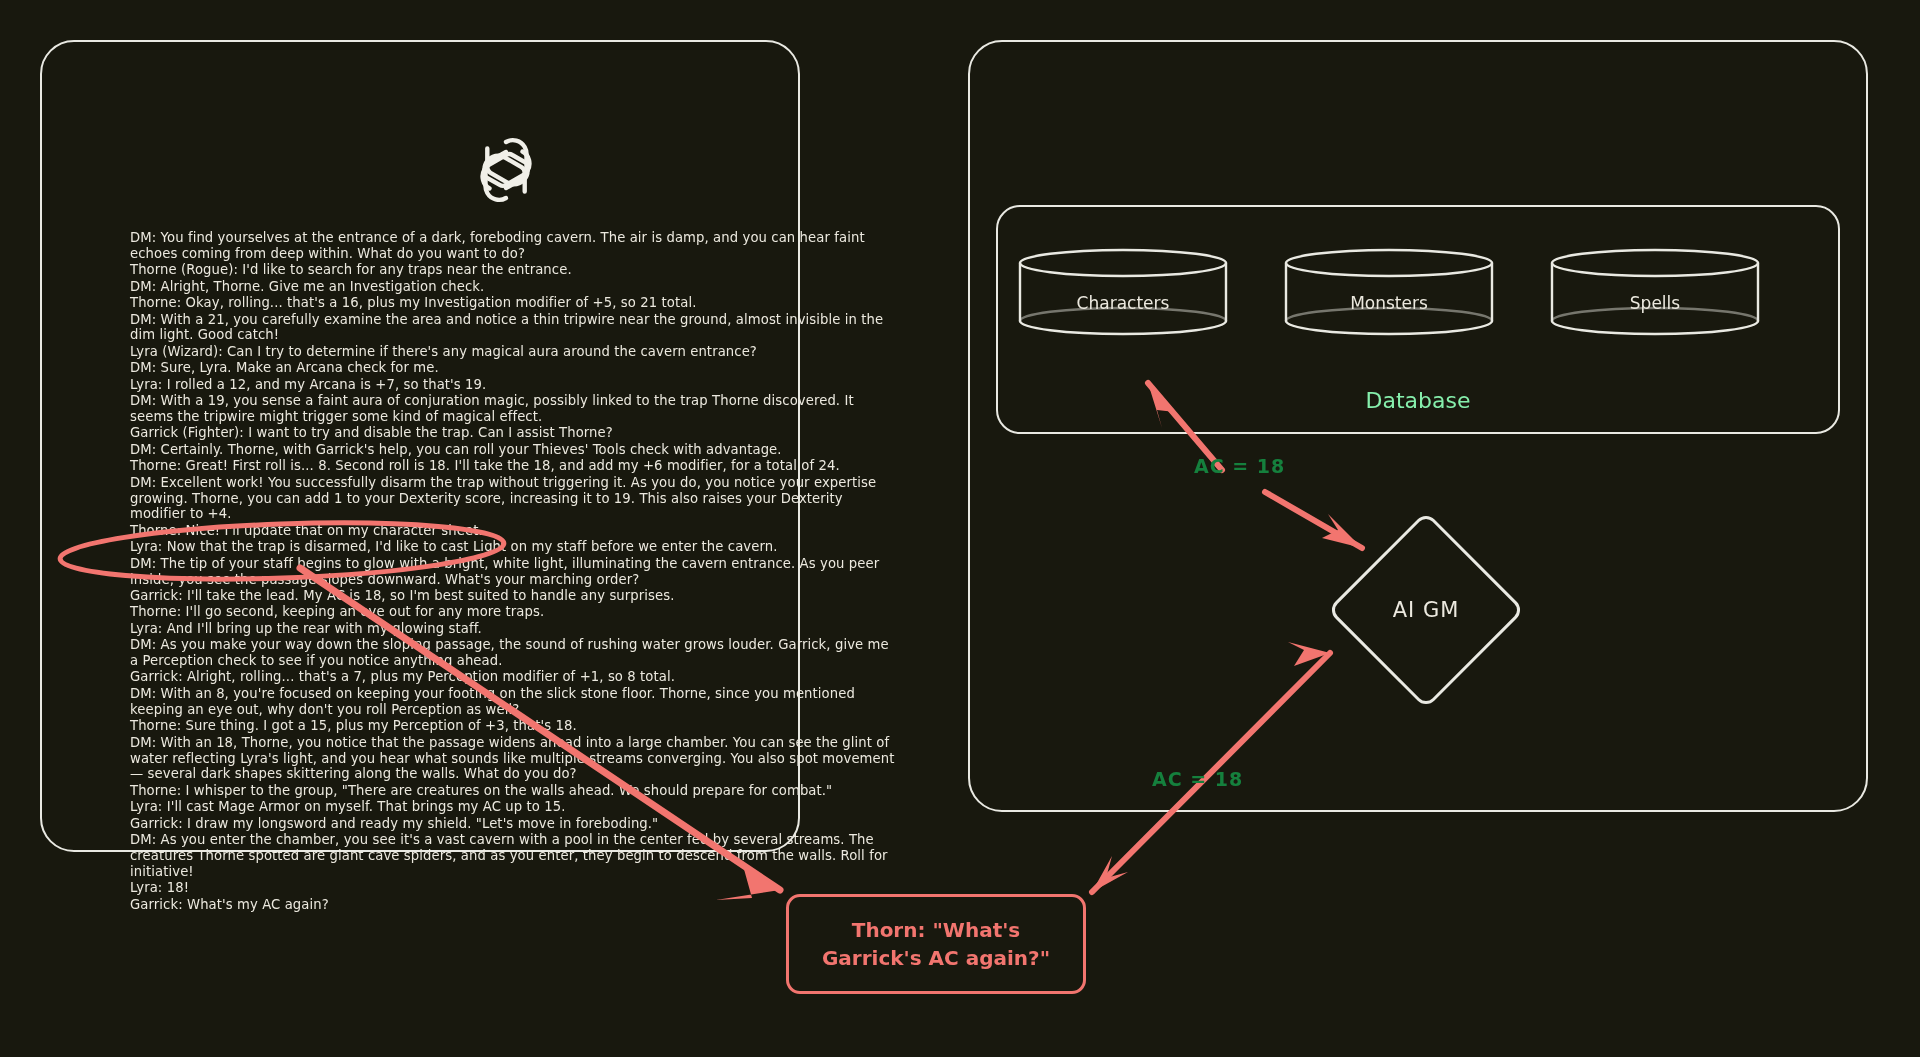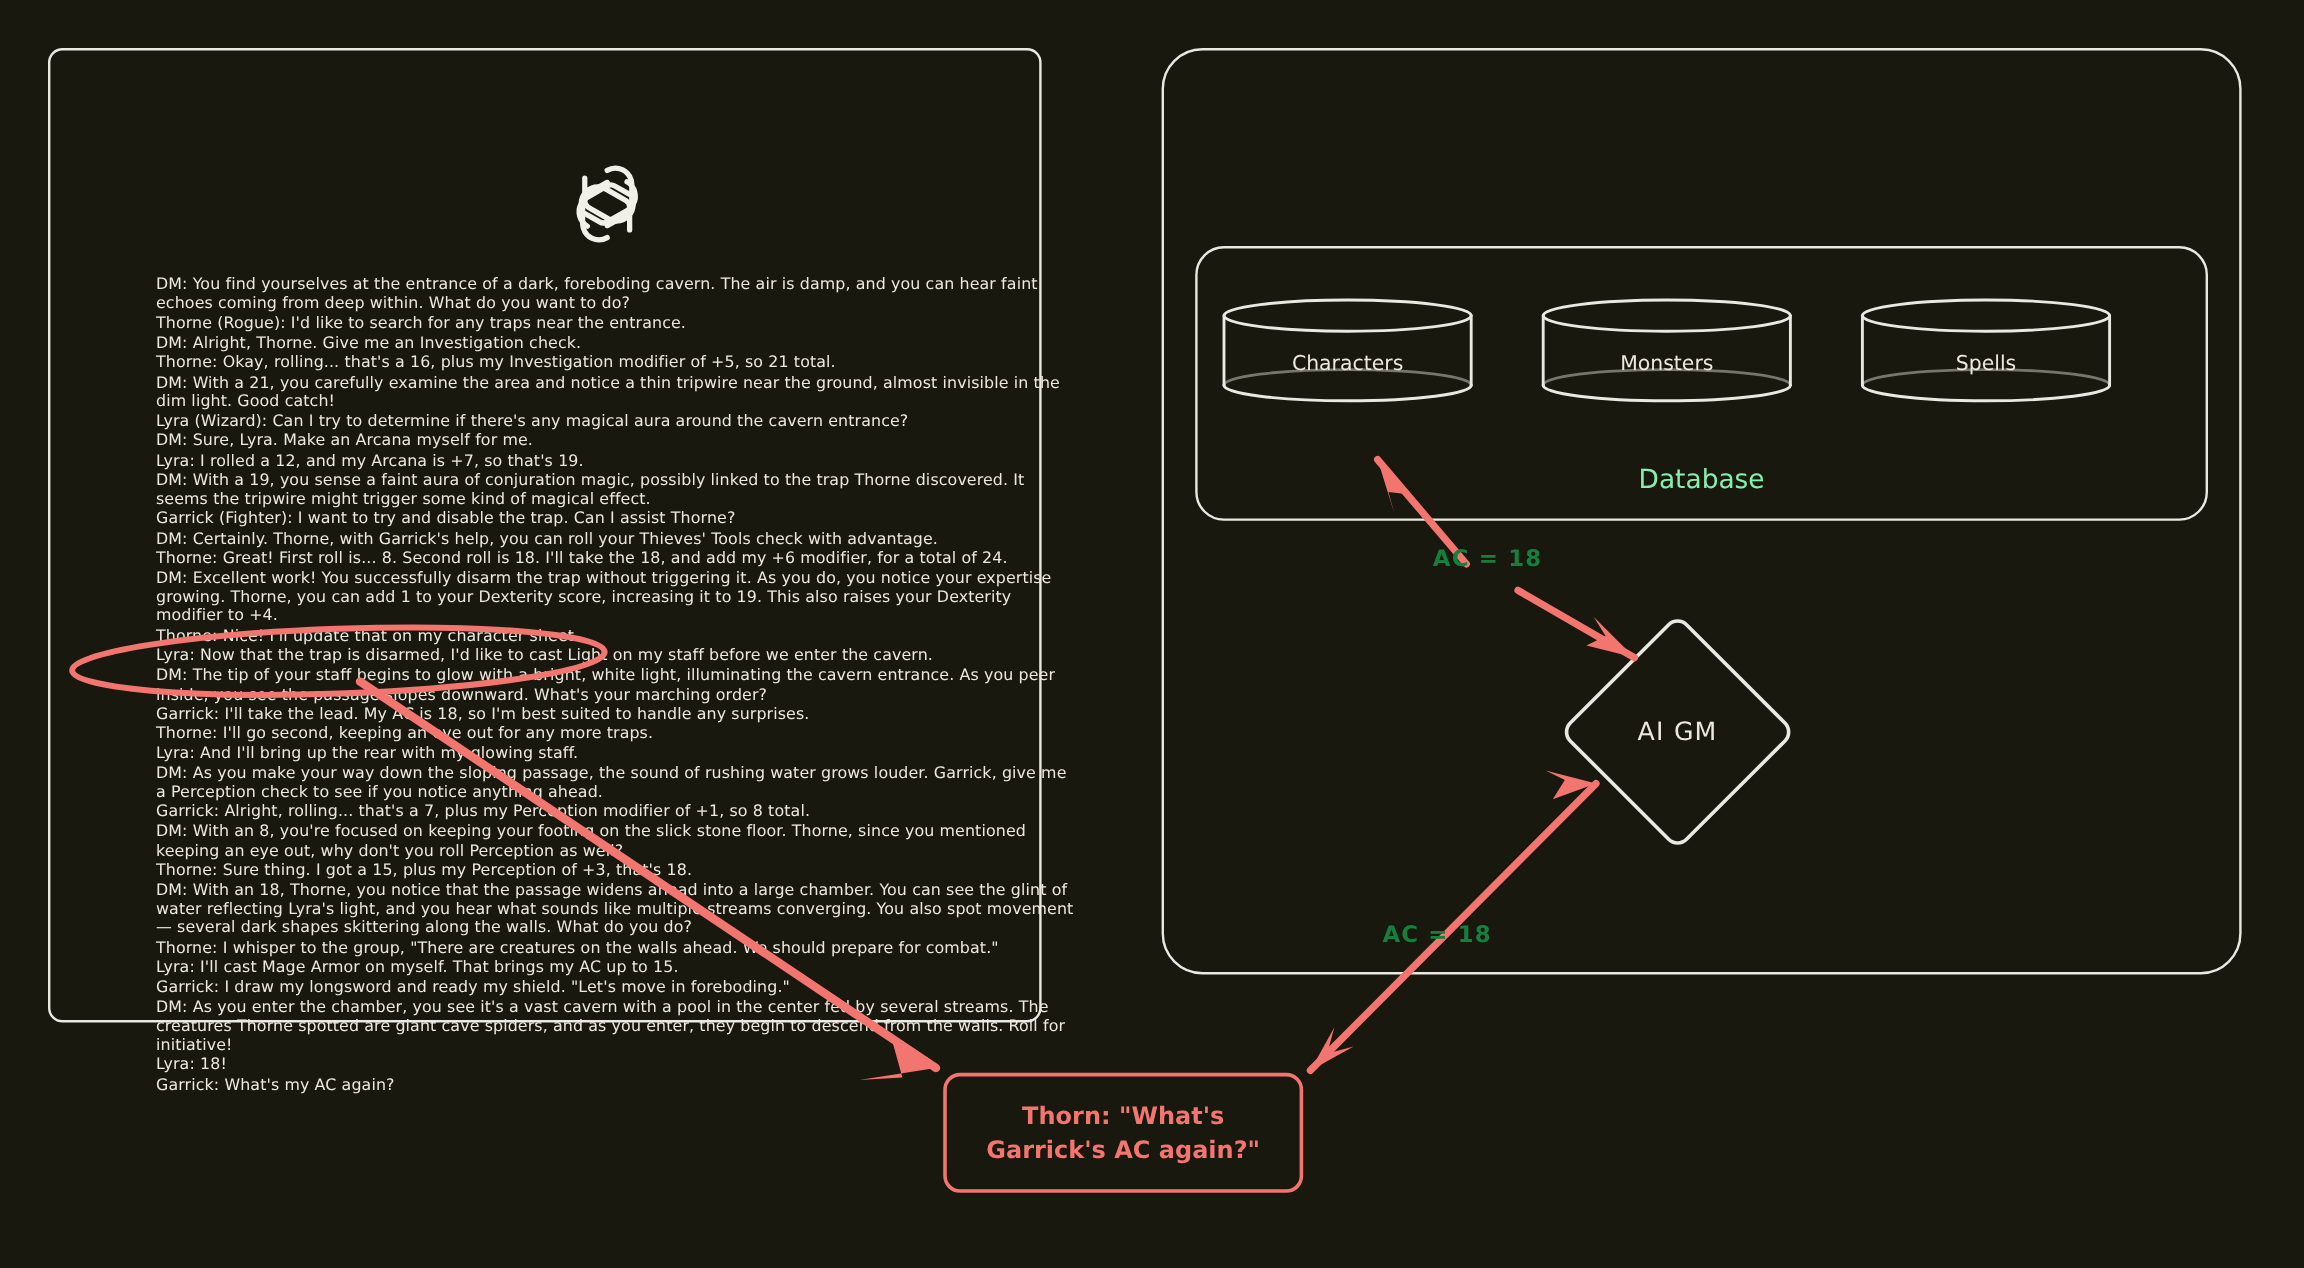--- a/index.html
+++ b/index.html
@@ -11,21 +11,21 @@
   }
   #stage { position: relative; width: 1920px; height: 1057px; }
 
   
   .panel {
     position: absolute;
     border: 2px solid #e9e9e2;
     border-radius: 34px;
     background: transparent;
   }
-  #chat-panel  { left: 40px;  top: 40px;  width: 828px;  height: 812px; border-radius: 12px; }
+  #chat-panel  { left: 40px;  top: 40px;  width: 760px;  height: 812px; }
   #system-panel{ left: 968px; top: 40px;  width: 900px;  height: 772px; }
   #db-group {
     position: absolute; left: 996px; top: 205px;
     width: 844px; height: 229px;
     border: 2px solid #e9e9e2; border-radius: 24px;
   }
 
   
   #openai-logo { position: absolute; left: 422px; top: 86px; width: 84px; height: 84px; }
 
@@ -50,21 +50,21 @@
   }
   #cyl-characters { left: 1014px; }
   #cyl-monsters   { left: 1280px; text-decoration: underline; }
   #cyl-spells     { left: 1546px; }
   #db-label {
     position: absolute; left: 996px; top: 388px; width: 844px; text-align: center;
     color: #86efac; font-size: 22px; font-family: "DejaVu Sans", sans-serif;
   }
 
   
-  #aigm { position: absolute; left: 1304px; top: 516px; width: 188px; height: 188px; }
+  #aigm { position: absolute; left: 1332px; top: 516px; width: 188px; height: 188px; }
   #aigm .dshape {
     position: absolute; left: 24px; top: 24px; width: 140px; height: 140px;
     border: 3px solid #e9e9e2; border-radius: 12px;
     transform: rotate(45deg);
   }
   #aigm .dlabel {
     position: absolute; inset: 0; display: flex; align-items: center; justify-content: center;
     color: #ece9df; font-size: 21px; letter-spacing: 1px;
     font-family: "DejaVu Sans", sans-serif;
   }
@@ -107,21 +107,21 @@
         </g>
       </svg>
     </div>
     <div id="transcript">
         <p>DM: You find yourselves at the entrance of a dark, foreboding cavern. The air is damp, and you can hear faint echoes coming from deep within. What do you want to do?</p>
         <p>Thorne (Rogue): I'd like to search for any traps near the entrance.</p>
         <p>DM: Alright, Thorne. Give me an Investigation check.</p>
         <p>Thorne: Okay, rolling... that's a 16, plus my Investigation modifier of +5, so 21 total.</p>
         <p>DM: With a 21, you carefully examine the area and notice a thin tripwire near the ground, almost invisible in the dim light. Good catch!</p>
         <p>Lyra (Wizard): Can I try to determine if there's any magical aura around the cavern entrance?</p>
-        <p>DM: Sure, Lyra. Make an Arcana myself for me.</p>
+        <p>DM: Sure, Lyra. Make an Arcana check for me.</p>
         <p>Lyra: I rolled a 12, and my Arcana is +7, so that's 19.</p>
         <p>DM: With a 19, you sense a faint aura of conjuration magic, possibly linked to the trap Thorne discovered. It seems the tripwire might trigger some kind of magical effect.</p>
         <p>Garrick (Fighter): I want to try and disable the trap. Can I assist Thorne?</p>
         <p>DM: Certainly. Thorne, with Garrick's help, you can roll your Thieves' Tools check with advantage.</p>
         <p>Thorne: Great! First roll is... 8. Second roll is 18. I'll take the 18, and add my +6 modifier, for a total of 24.</p>
         <p>DM: Excellent work! You successfully disarm the trap without triggering it. As you do, you notice your expertise growing. Thorne, you can add 1 to your Dexterity score, increasing it to 19. This also raises your Dexterity modifier to +4.</p>
         <p>Thorne: Nice! I'll update that on my character sheet.</p>
         <p>Lyra: Now that the trap is disarmed, I'd like to cast Light on my staff before we enter the cavern.</p>
         <p>DM: The tip of your staff begins to glow with a bright, white light, illuminating the cavern entrance. As you peer inside, you see the passage slopes downward. What's your marching order?</p>
         <p>Garrick: I'll take the lead. My AC is 18, so I'm best suited to handle any surprises.</p>

